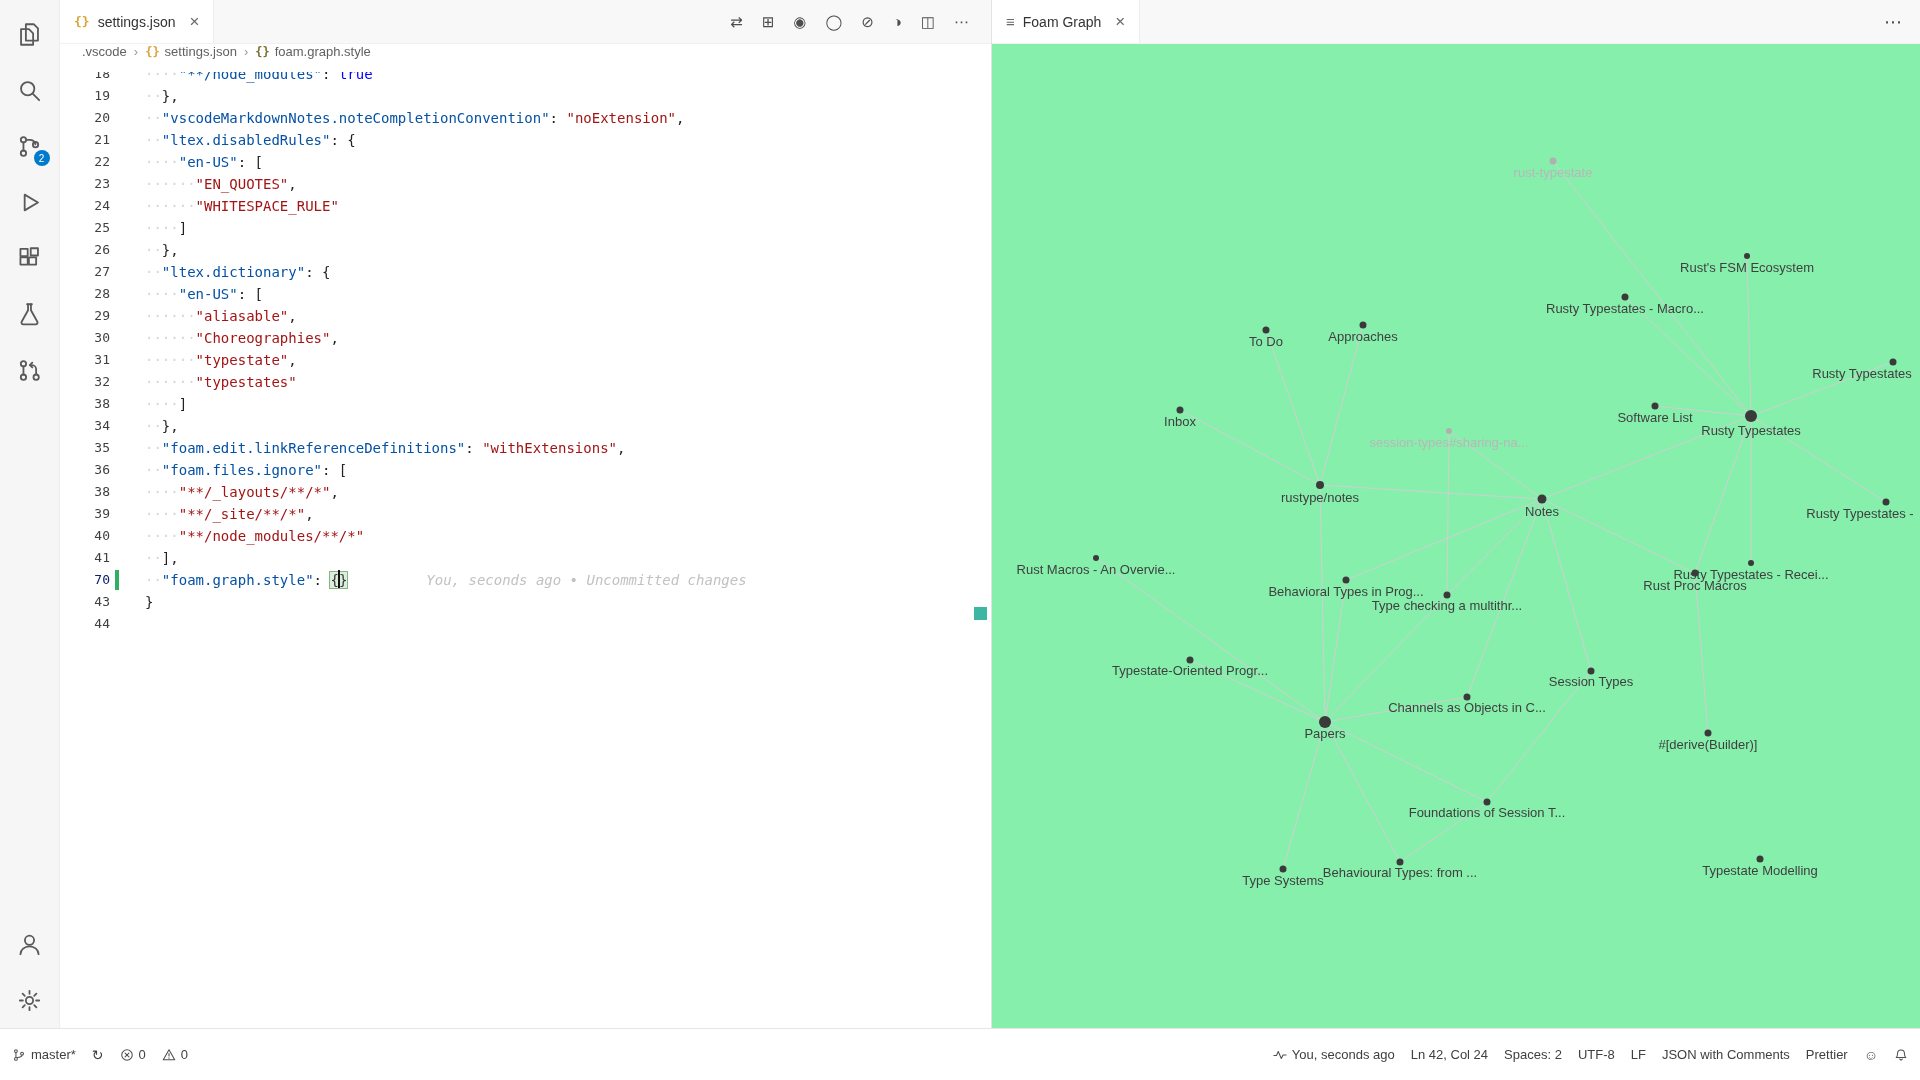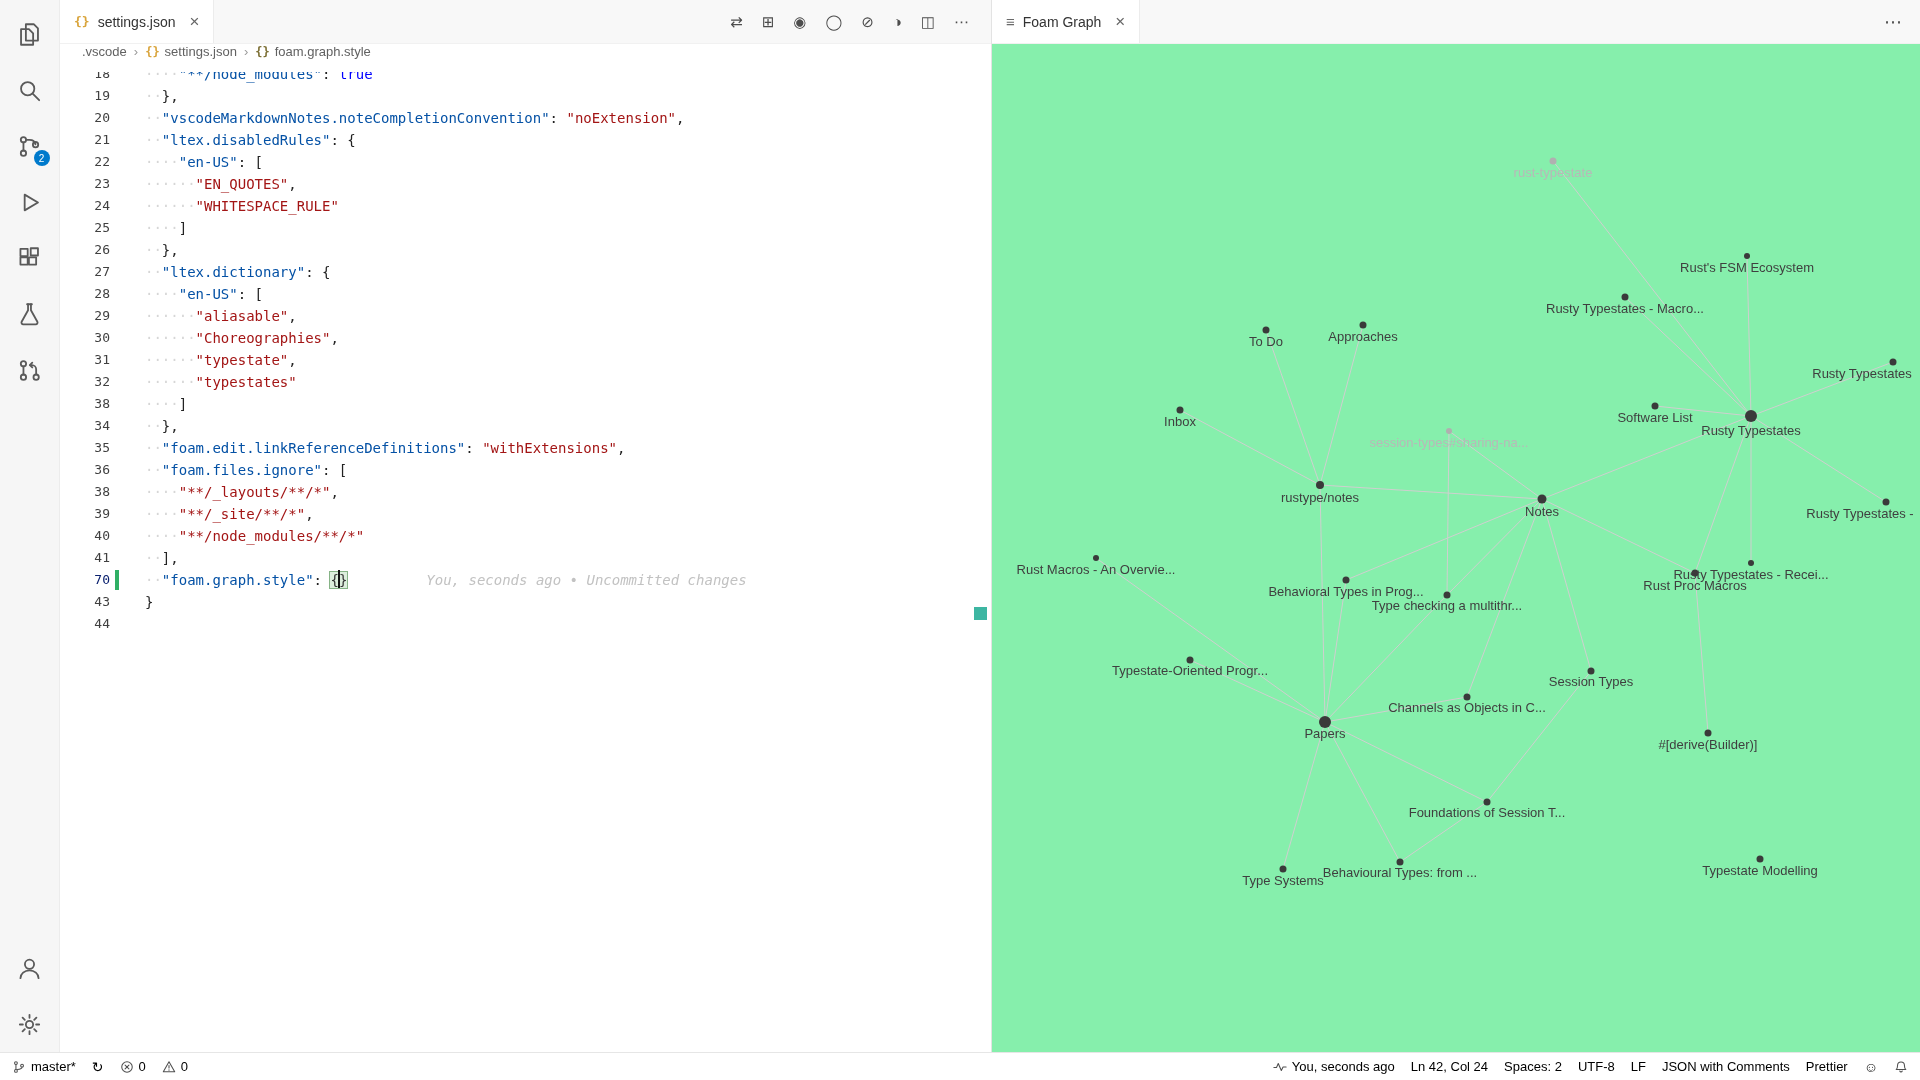--- a/index.html
+++ b/index.html
@@ -57,21 +57,21 @@
   .panel-tab-icon{font-size:15px;color:#6a6a6a}
   .panel-body{flex:1;overflow:hidden;position:relative;background:#86efac}
   .graph-edge{stroke:#cfcfcf;stroke-width:1}
   .graph-node circle{fill:#3a3a3a}
   .graph-node.dim circle{fill:#b0b0b0}
   .graph-label{font-size:13px;fill:#3f3f3f;text-anchor:middle;font-family:"Liberation Sans",sans-serif}
   .graph-node.dim .graph-label{fill:#b8b8b8}
 
   
   .statusbar{height:27px;border-top:1px solid #e6e6e6;background:#fff;display:flex;align-items:flex-start;
-             justify-content:space-between;font-size:13px;color:#000000;padding:0 12px;flex:none}
+             justify-content:space-between;font-size:13px;color:#404040;padding:12px 12px;flex:none}
   .sb-group{display:flex;align-items:center;gap:16px;height:100%}
   .sb-item{display:flex;align-items:center;gap:5px;cursor:pointer;white-space:nowrap}
   .sb-item svg{stroke:#4f4f4f;fill:none;stroke-width:1.2;width:14px;height:14px;stroke-linecap:round;stroke-linejoin:round}
   .sb-glyph{font-size:14px;line-height:1}
 </style>
 </head>
 <body>
 
 <div class="app">
   <div class="main">

